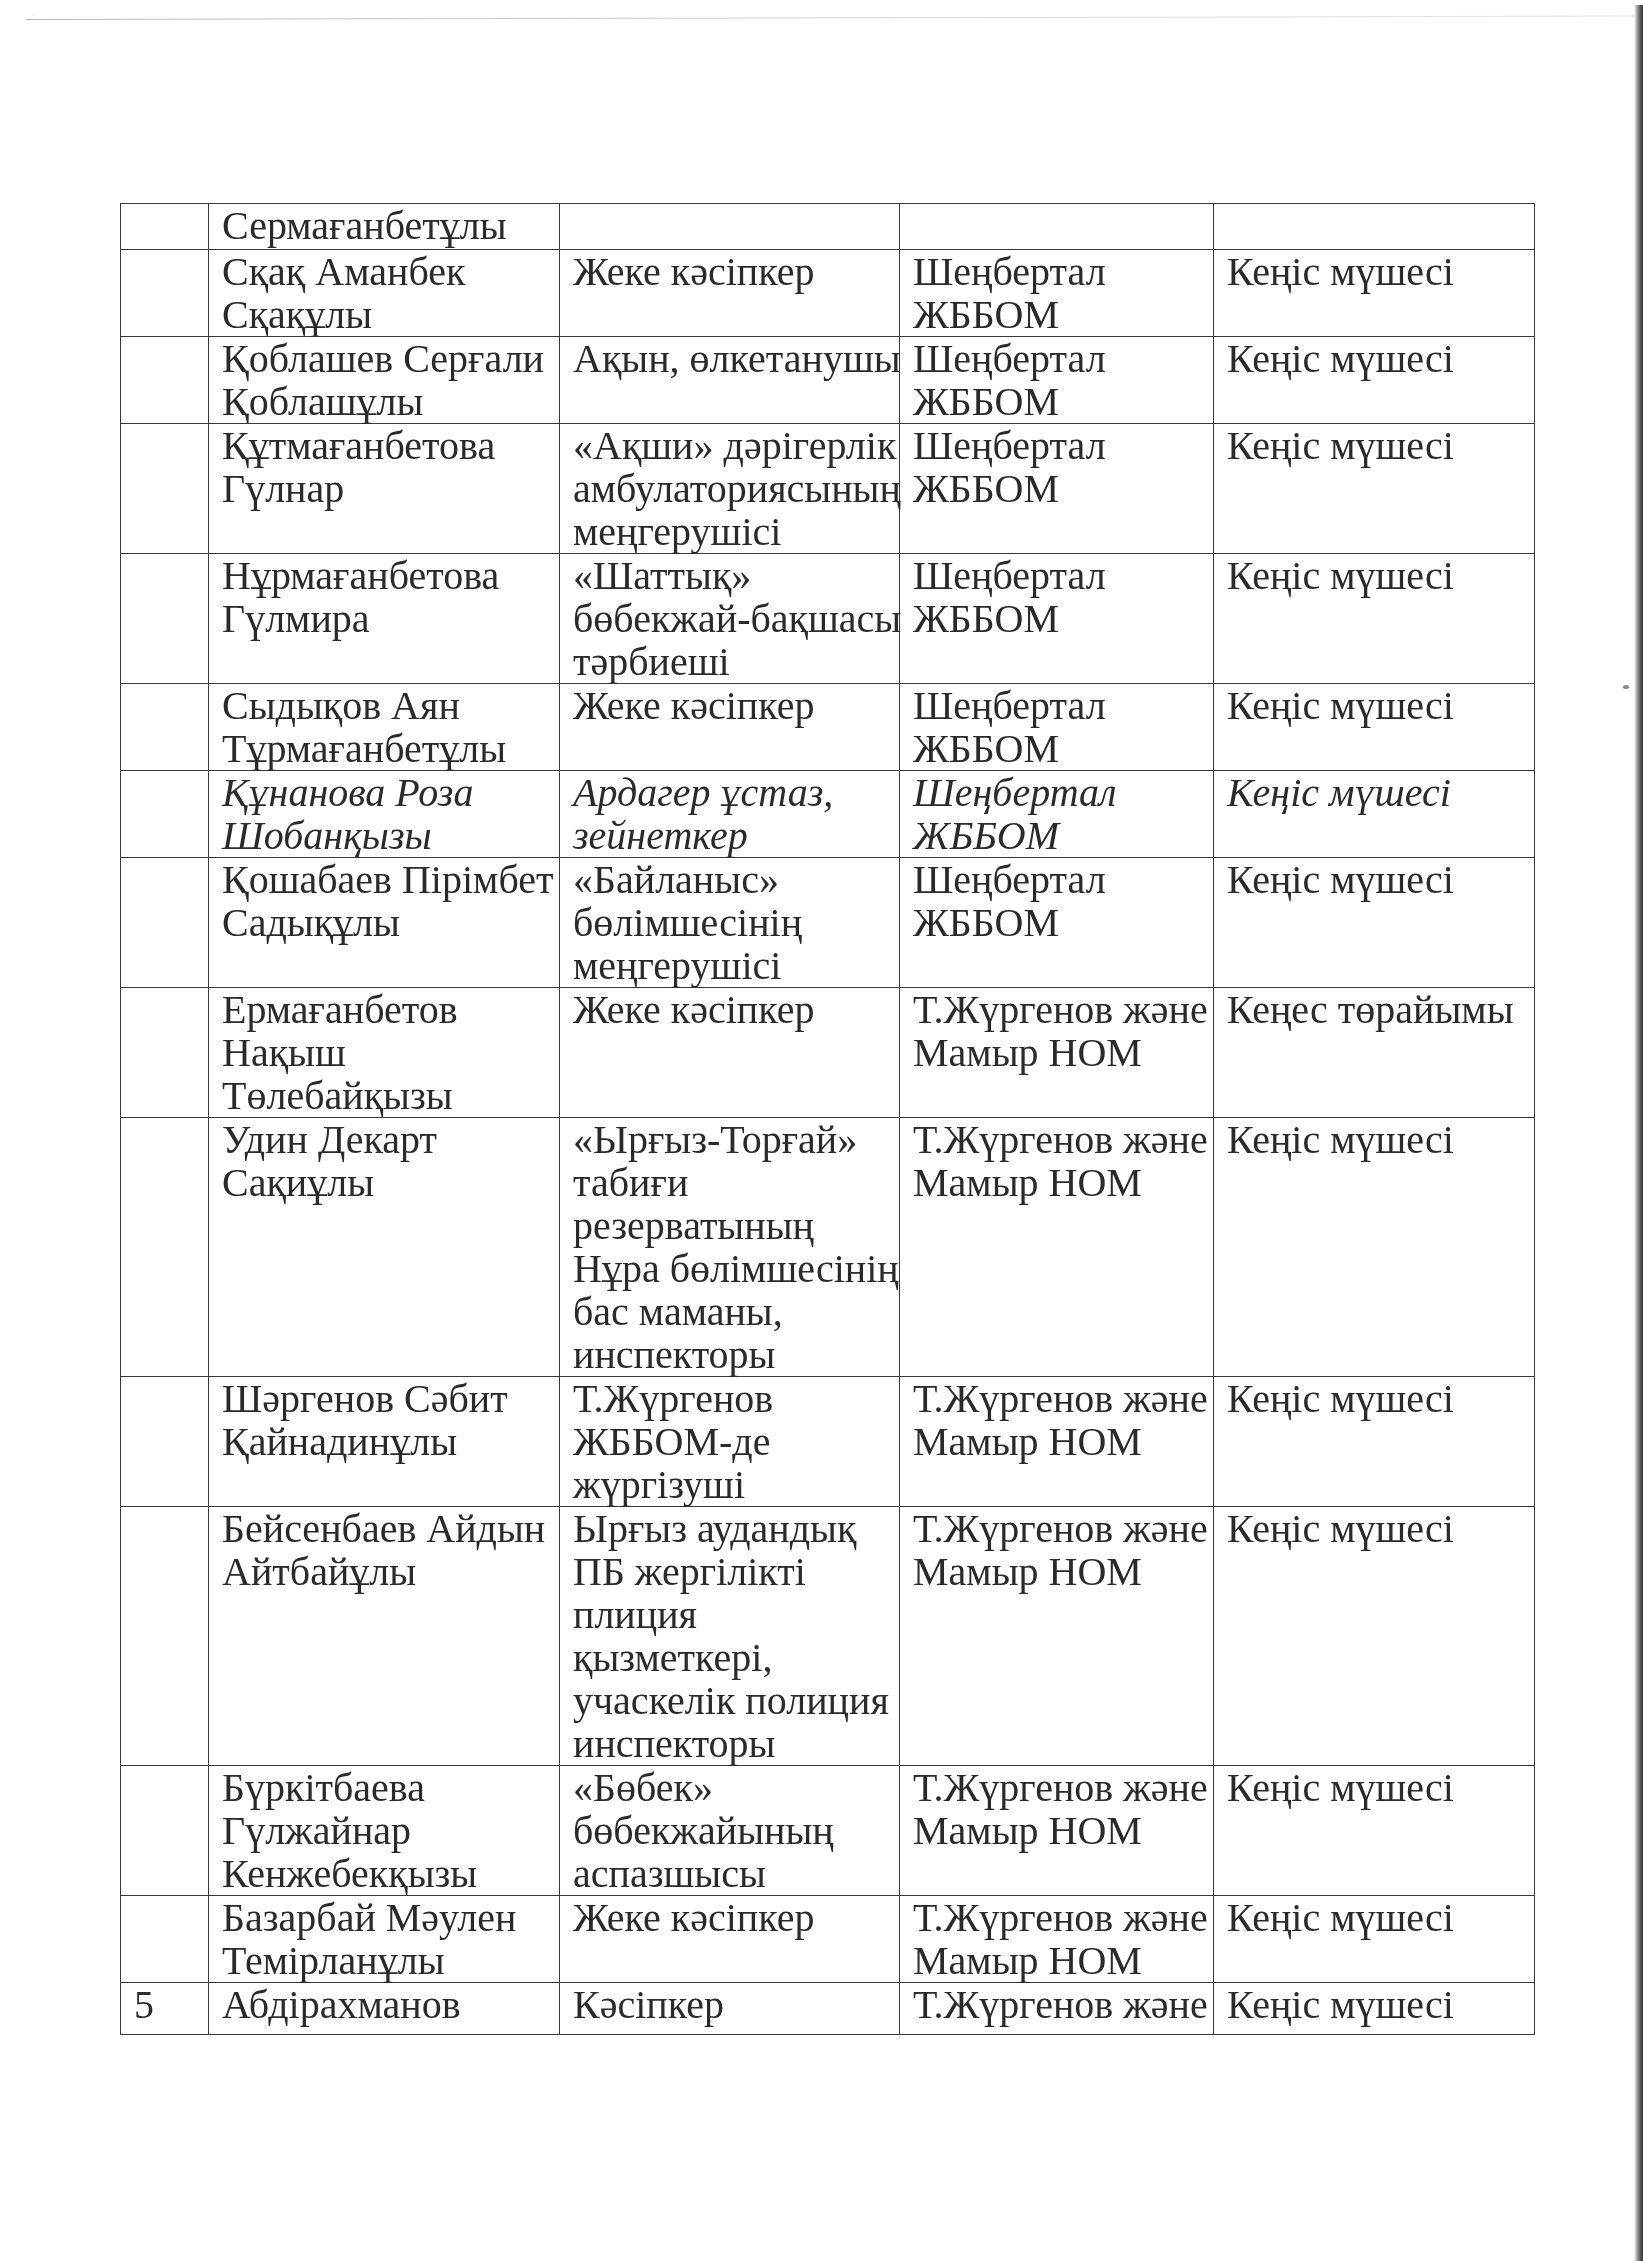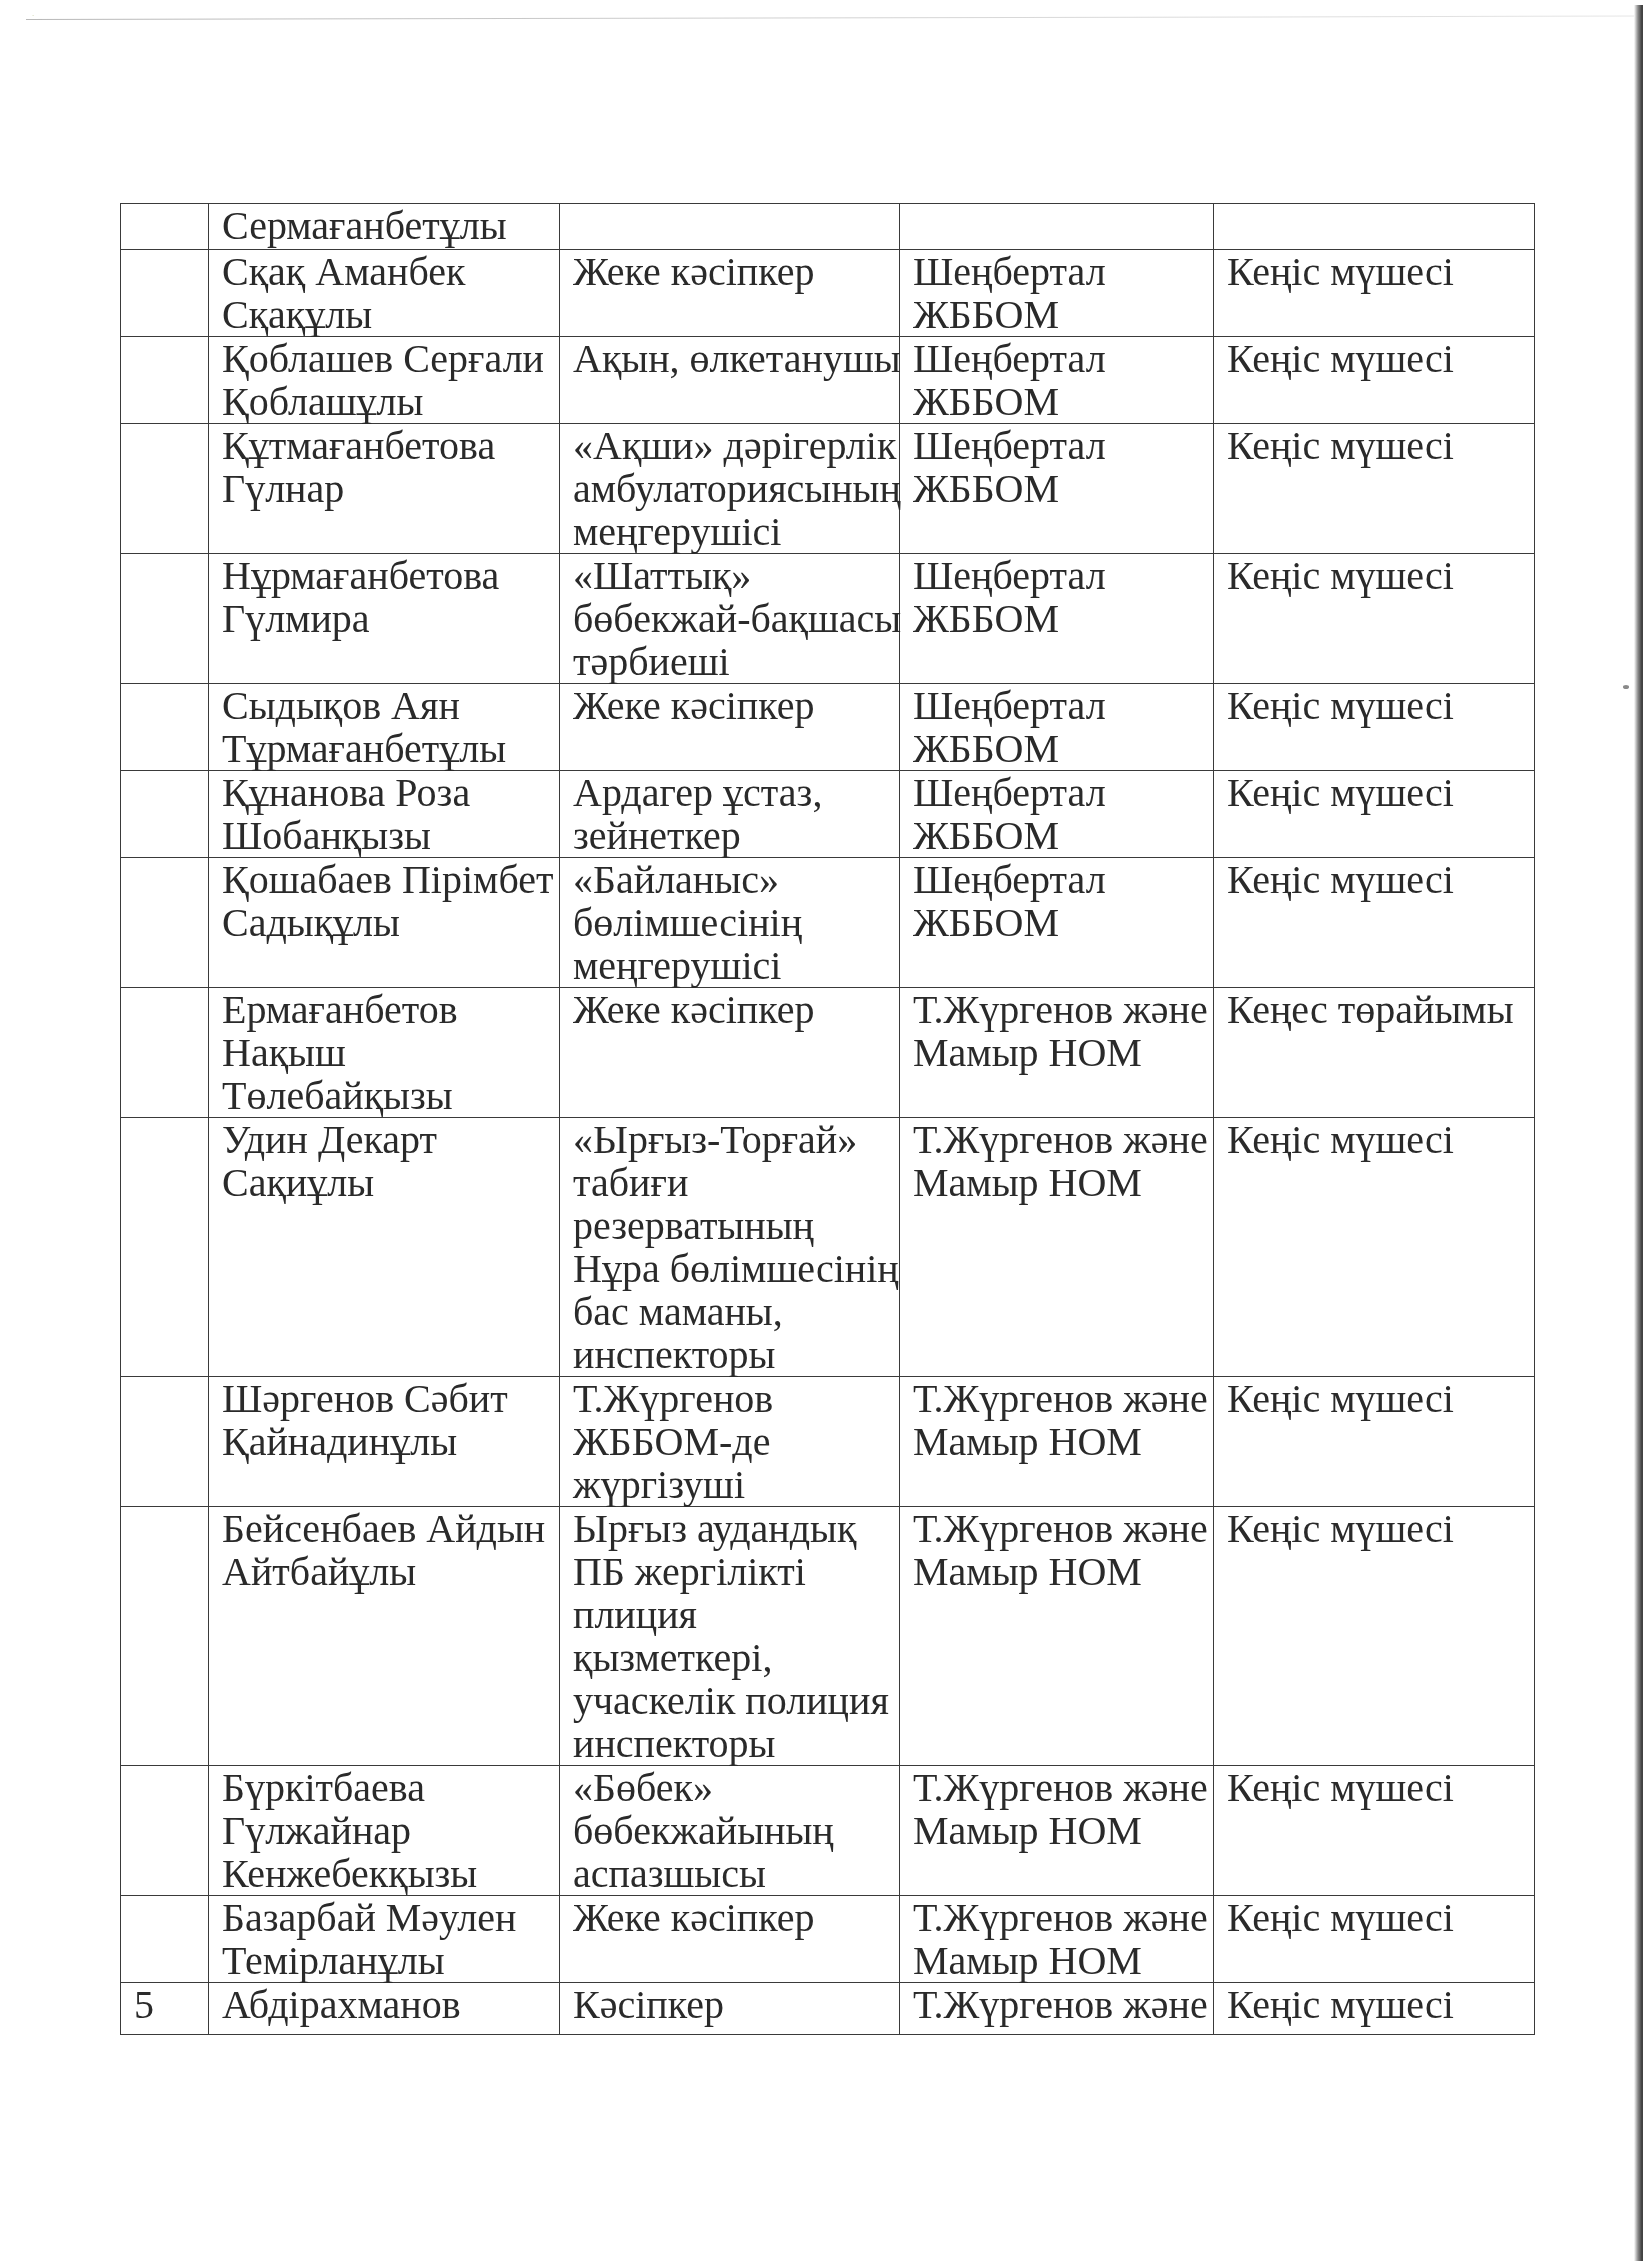--- a/index.html
+++ b/index.html
@@ -181,21 +181,21 @@
           <span>Жеке кәсіпкер</span>
         </td>
         <td class="cell-lines">
           <span>Шеңбертал</span>
           <span>ЖББОМ</span>
         </td>
         <td class="cell-lines">
           <span>Кеңіс мүшесі</span>
         </td>
       </tr>
-      <tr style="height: 86px;">
+      <tr style="height: 86px; font-style: italic;">
         <td class="num"></td>
         <td class="cell-lines">
           <span>Құнанова Роза</span>
           <span>Шобанқызы</span>
         </td>
         <td class="cell-lines">
           <span>Ардагер ұстаз,</span>
           <span>зейнеткер</span>
         </td>
         <td class="cell-lines">

